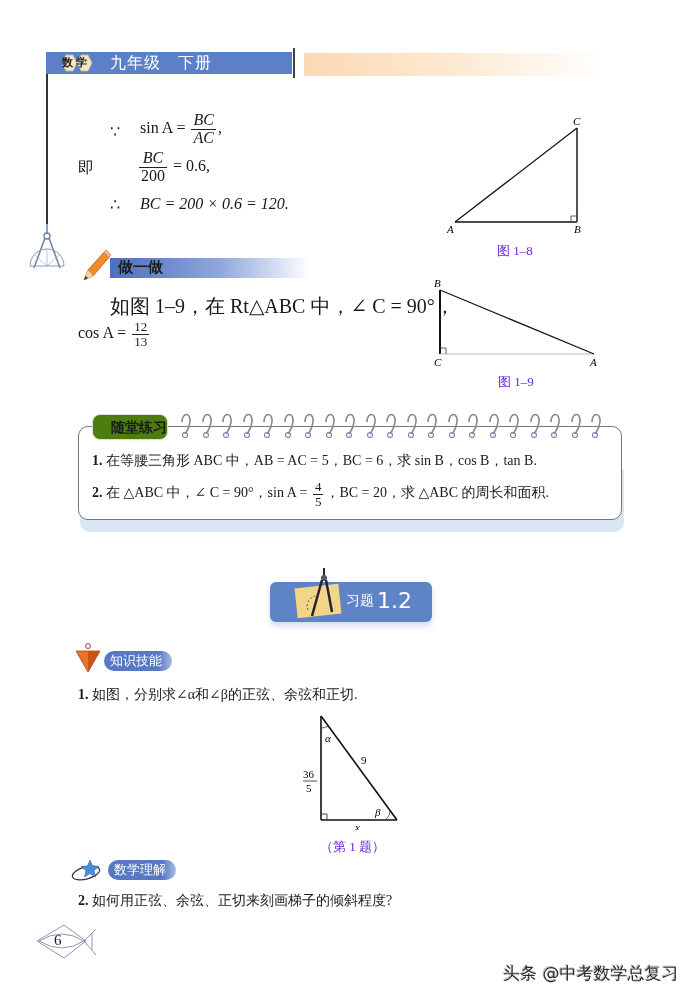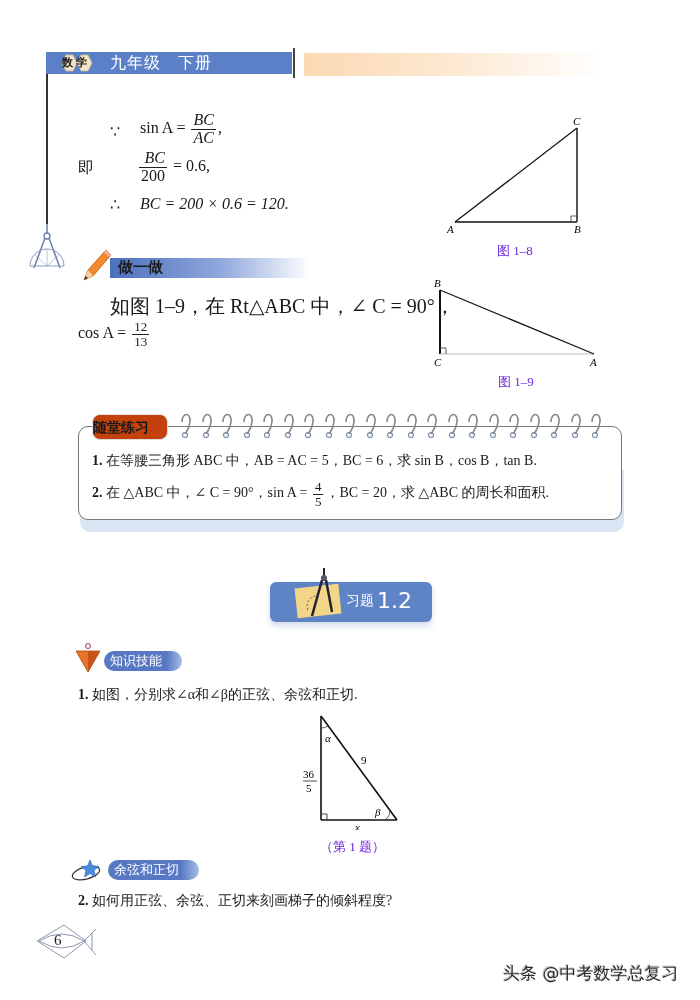--- a/index.html
+++ b/index.html
@@ -13,46 +13,46 @@
   
   .hdr-bar { left: 46px; top: 52px; width: 246px; height: 22px; background: #5b80c8; }
   .hdr-badge { left: 58px; top: 54px; width: 38px; height: 18px; }
   .hdr-title { left: 110px; top: 53px; font-size: 16px; color: #ffffff; letter-spacing: 1px; font-family: "DejaVu Sans", sans-serif; }
   .hdr-divider { left: 293px; top: 48px; width: 2px; height: 30px; background: #444; }
   .hdr-grad { left: 304px; top: 53px; width: 300px; height: 23px; background: linear-gradient(to right, #fbd9b3, #fde9d2 50%, rgba(255,255,255,0)); }
   .margin-line { left: 46px; top: 74px; width: 1.5px; height: 150px; background: #333; }
 
   
   .mline { font-size: 16px; white-space: nowrap; }
-  .frac { display: inline-flex; flex-direction: column; align-items: flex-end; vertical-align: middle; line-height: 1.05; margin: 0 2px; }
+  .frac { display: inline-flex; flex-direction: column; align-items: center; vertical-align: middle; line-height: 1.05; margin: 0 2px; }
   .frac .num { border-bottom: 1px solid #222; padding: 0 2px; }
   .frac .den { padding: 0 2px; }
   .small { font-size: 13px; }
 
   .fig-cap { font-size: 13px; color: #6d28d9; }
 
   
   .zuo-bar { left: 110px; top: 258px; width: 200px; height: 20px; background: linear-gradient(to right, #4d6fbd, #8fa7dc 55%, rgba(255,255,255,0)); }
   .zuo-label { left: 118px; top: 258px; font-size: 15px; font-weight: bold; color: #1a1a1a; font-family: "DejaVu Sans", sans-serif; }
 
   
   .practice-shadow { left: 80px; top: 470px; width: 544px; height: 62px; background: #dbe6f4; border-radius: 0 0 10px 10px; }
   .practice-box { left: 78px; top: 426px; width: 544px; height: 94px; border: 1.5px solid #777; border-radius: 10px; background: #fff; }
-  .practice-tab { left: 92px; top: 414px; width: 76px; height: 26px; background: #c2410c; border: 1px solid #ddd; border-radius: 8px; font-size: 14px; font-weight: bold; text-align: left; line-height: 24px; font-family: "DejaVu Sans", sans-serif; }
+  .practice-tab { left: 92px; top: 414px; width: 76px; height: 26px; background: #4d7c0f; border: 1px solid #ddd; border-radius: 8px; font-size: 14px; font-weight: bold; text-align: right; line-height: 24px; font-family: "DejaVu Sans", sans-serif; }
   .spiral { top: 410px; width: 12px; height: 30px; }
 
   .q-line { font-size: 14px; white-space: nowrap; }
 
   
   .ex-banner { left: 270px; top: 582px; width: 162px; height: 40px; background: #5f84c6; border-radius: 6px; box-shadow: 0 4px 6px rgba(90,120,180,0.25); }
   .ex-note { left: 296px; top: 586px; width: 44px; height: 30px; background: #f2d688; transform: rotate(-6deg); }
   .ex-label { left: 346px; top: 588px; font-size: 22px; color: #fff; font-family: "DejaVu Sans", sans-serif; font-weight: normal; }
   .ex-label .cn { font-size: 14px; vertical-align: 3px; margin-right: 3px; }
 
-  .pill { height: 20px; border-radius: 10px; background: linear-gradient(to right, #5878c4 80%, #a6bce6); color: #fff; font-size: 13px; line-height: 20px; padding: 0 20px 0 6px; font-family: "DejaVu Sans", sans-serif; }
+  .pill { height: 20px; border-radius: 10px; background: linear-gradient(to right, #5878c4 80%, #a6bce6); color: #fff; font-size: 13px; line-height: 20px; padding: 0 10px 0 6px; font-family: "DejaVu Sans", sans-serif; }
 
   .watermark { font-size: 17px; color: #2a2a2a; font-family: "DejaVu Sans", sans-serif; text-shadow: 1px 1px 0 #fff, -1px -1px 0 #bbb; }
 </style>
 </head>
 <body>
 
 <div class="abs hdr-bar"></div>
 <svg class="abs hdr-badge" viewBox="0 0 38 18">
   <polygon points="4,9 8,1 15,1 19,9 15,17 8,17" fill="#f3e6c8" stroke="#c9b88e" stroke-width="0.8"></polygon>
   <polygon points="19,9 23,1 30,1 34,9 30,17 23,17" fill="#f3e6c8" stroke="#c9b88e" stroke-width="0.8"></polygon>
@@ -275,21 +275,21 @@
   <text x="8" y="68" font-size="11" font-family="Liberation Serif, serif">36</text>
   <line x1="8" y1="71" x2="22" y2="71" stroke="#222" stroke-width="0.8"></line>
   <text x="11" y="82" font-size="11" font-family="Liberation Serif, serif">5</text>
 </svg>
 <div class="abs fig-cap serif" style="left:320px;top:838px;">（第 1 题）</div>
 
 <svg class="abs" style="left:70px;top:858px;" width="34" height="26" viewBox="0 0 34 26">
   <ellipse cx="16" cy="15" rx="14" ry="6" fill="none" stroke="#333" stroke-width="1.2" transform="rotate(-15 16 15)"></ellipse>
   <polygon points="20,2 22.5,8 29,8.5 24,12.5 25.5,19 20,15.5 14.5,19 16,12.5 11,8.5 17.5,8" fill="#4a8de0" stroke="#2a5ea8" stroke-width="0.6"></polygon>
 </svg>
-<div class="abs pill" style="left:108px;top:860px;">余弦和正切</div>
+<div class="abs pill" style="left:108px;top:860px;">数学理解</div>
 <div class="abs q-line serif" style="left:78px;top:892px;">
   <b>2.</b>
   <span>如何用正弦、余弦、正切来刻画梯子的倾斜程度?</span>
 </div>
 
 <svg class="abs" style="left:34px;top:922px;" width="62" height="42" viewBox="0 0 62 42">
   <polygon points="3,19 30,3 52,19 30,36" fill="none" stroke="#8e97b3" stroke-width="1"></polygon>
   <path d="M5,19 Q28,5 50,19 Q28,33 5,19 Z" fill="#fff" stroke="#8e97b3" stroke-width="1"></path>
   <line x1="50" y1="19" x2="62" y2="7" stroke="#8e97b3" stroke-width="1"></line>
   <line x1="50" y1="19" x2="62" y2="33" stroke="#8e97b3" stroke-width="1"></line>

